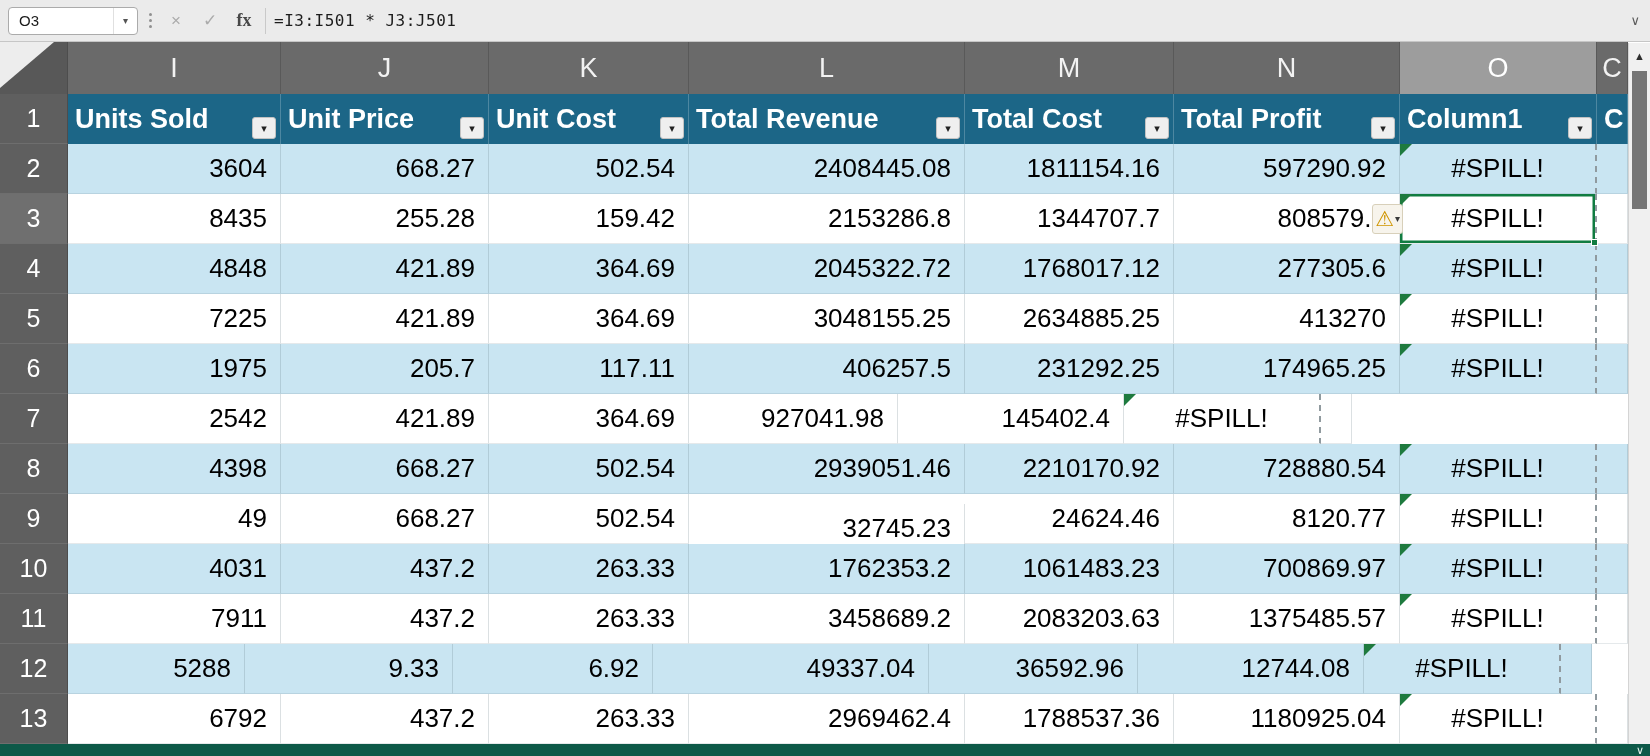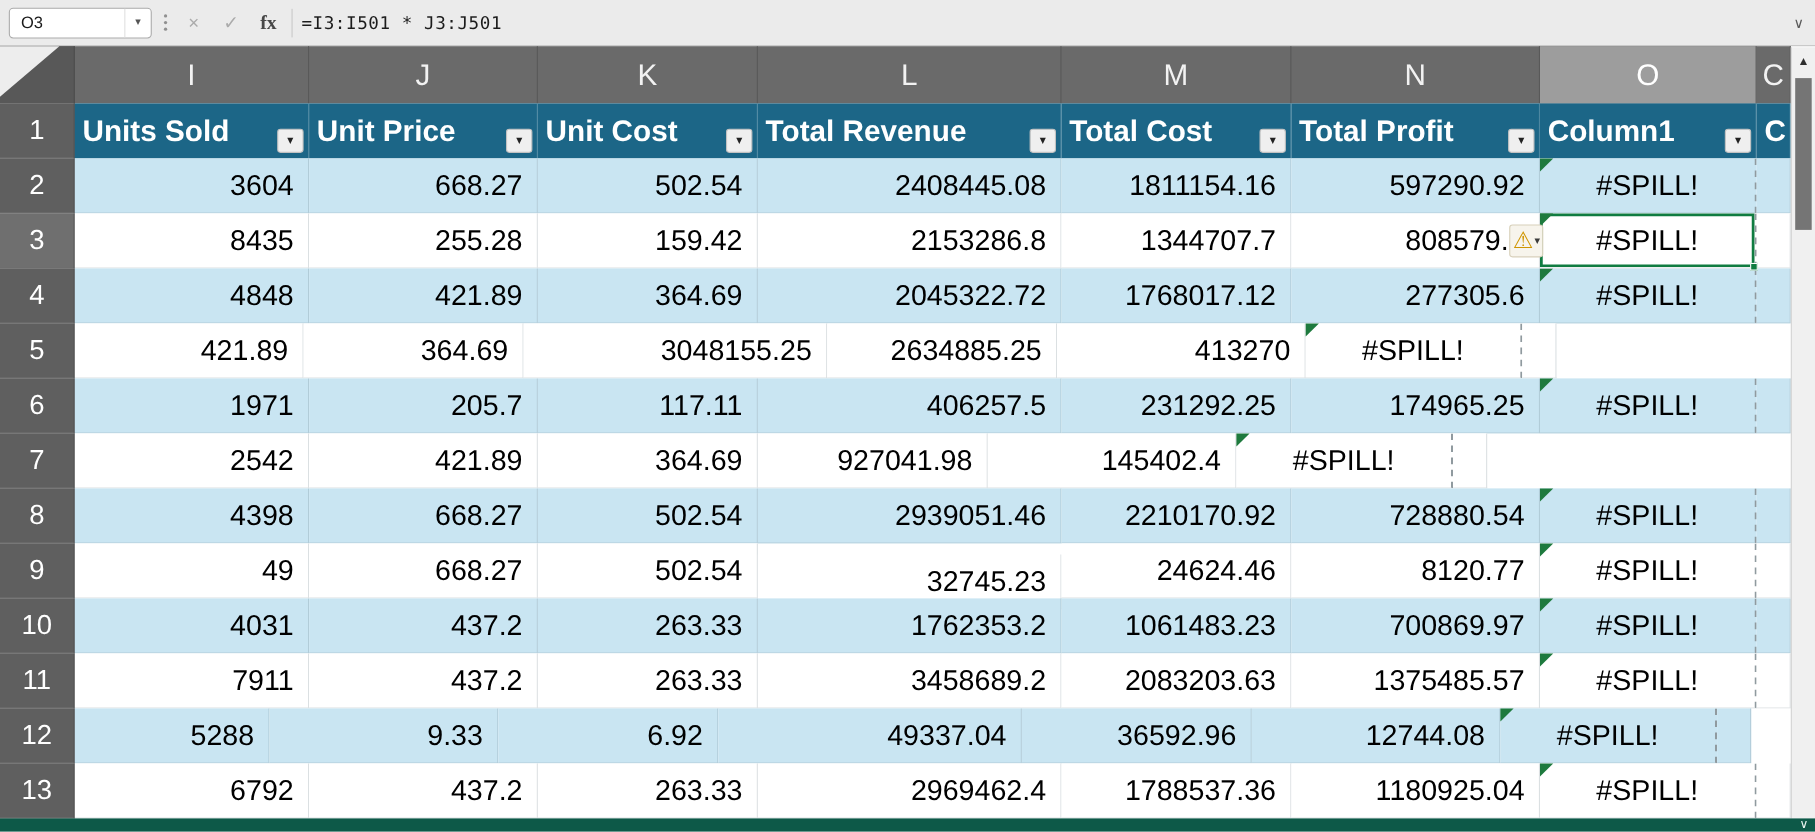--- a/index.html
+++ b/index.html
@@ -234,20 +234,23 @@
         <div class="cell c6 spill" style="width: 197px;">
           <span class="errtri"></span>
           <span class="cval">#SPILL!</span>
         </div>
         <div class="cell c7" style="width: 31px;">
           <span class="cval"></span>
         </div>
       </div>
       <div class="grow plain">
         <div class="rowhdr">5</div>
+        <div class="cell c0" style="width: 213px;">
+          <span class="cval">7225</span>
+        </div>
         <div class="cell c1" style="width: 208px;">
           <span class="cval">421.89</span>
         </div>
         <div class="cell c2" style="width: 200px;">
           <span class="cval">364.69</span>
         </div>
         <div class="cell c3" style="width: 276px;">
           <span class="cval">3048155.25</span>
         </div>
         <div class="cell c4" style="width: 209px;">
@@ -260,21 +263,21 @@
           <span class="errtri"></span>
           <span class="cval">#SPILL!</span>
         </div>
         <div class="cell c7" style="width: 31px;">
           <span class="cval"></span>
         </div>
       </div>
       <div class="grow band">
         <div class="rowhdr">6</div>
         <div class="cell c0" style="width: 213px;">
-          <span class="cval">1971</span>
+          <span class="cval">1975</span>
         </div>
         <div class="cell c1" style="width: 208px;">
           <span class="cval">205.7</span>
         </div>
         <div class="cell c2" style="width: 200px;">
           <span class="cval">117.11</span>
         </div>
         <div class="cell c3" style="width: 276px;">
           <span class="cval">406257.5</span>
         </div>

